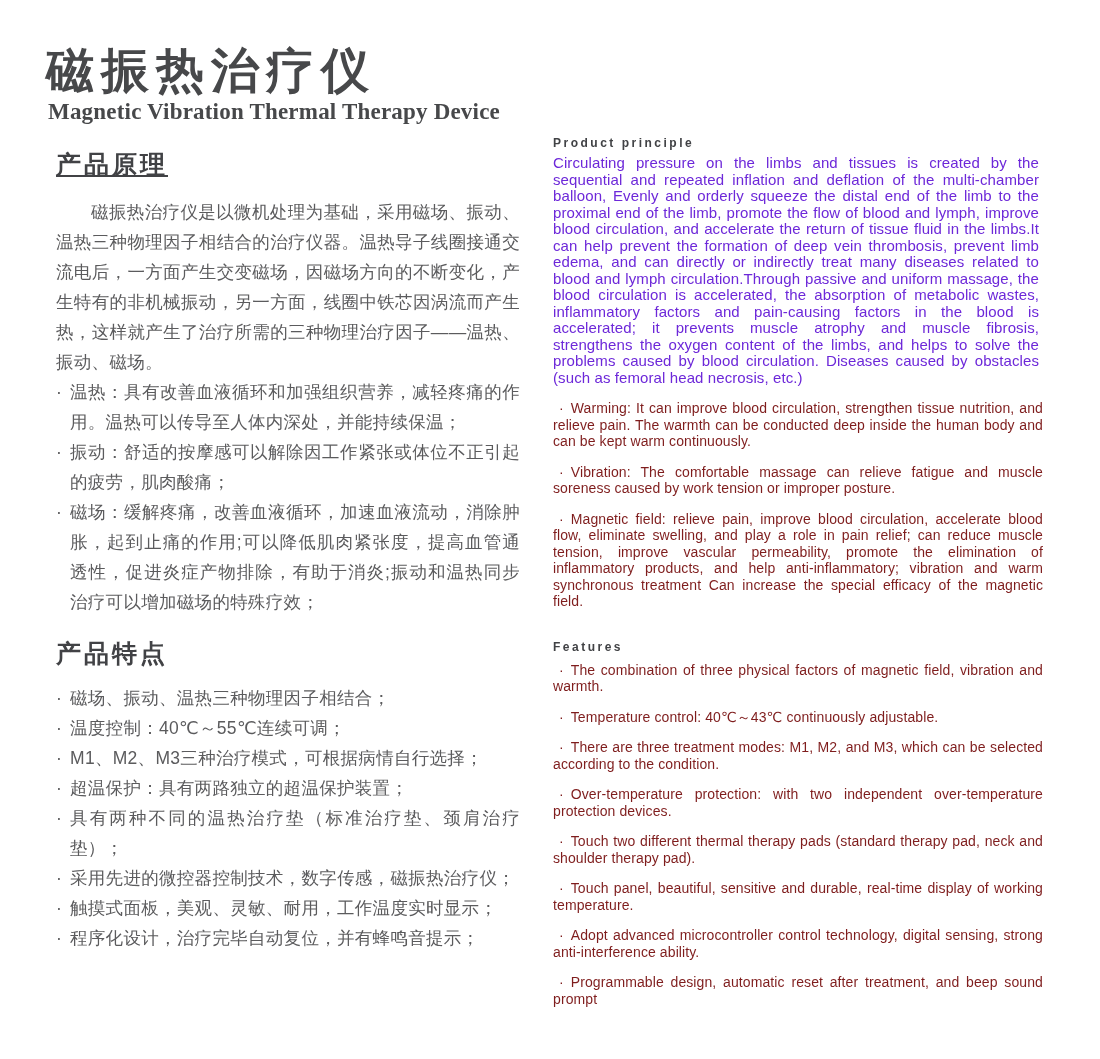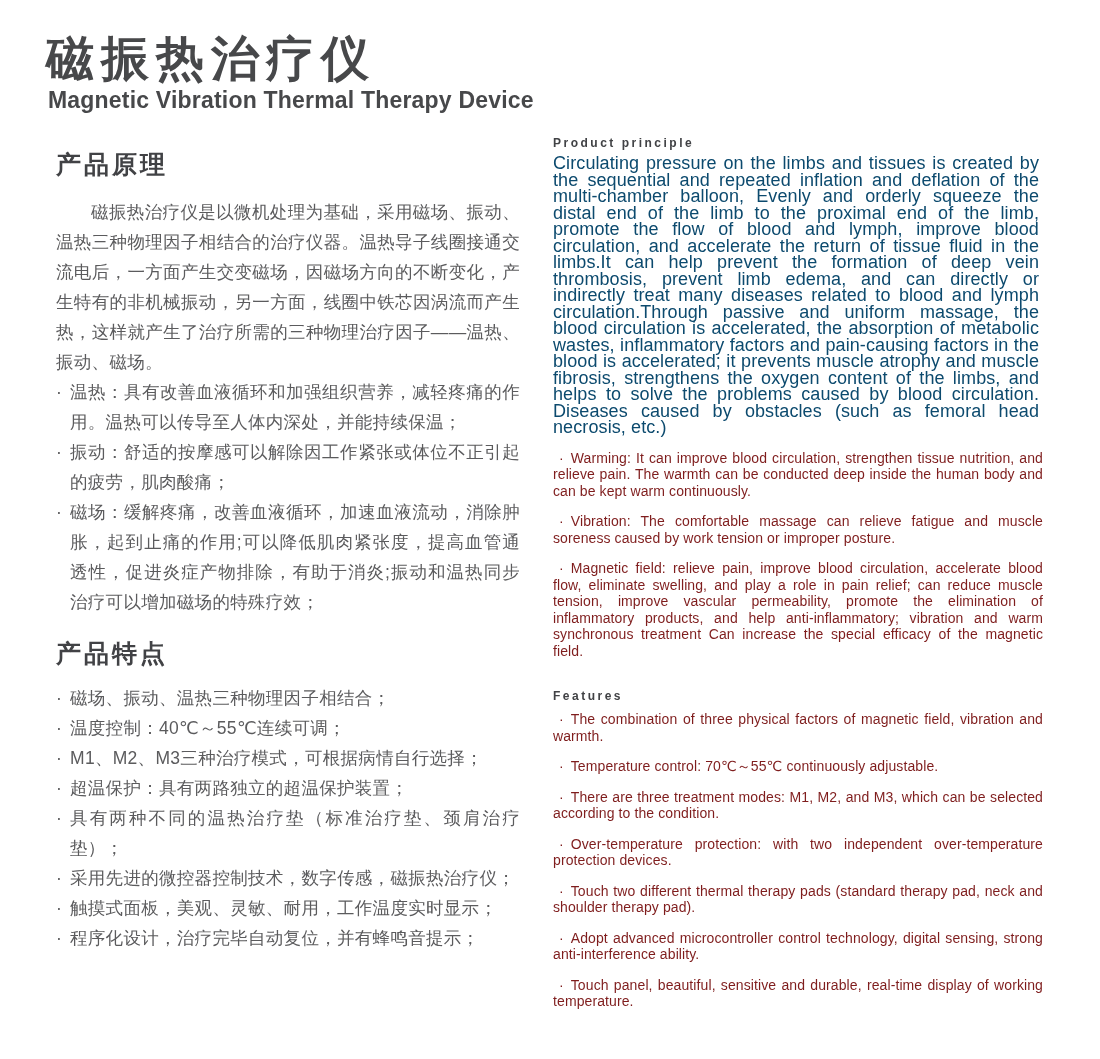--- a/index.html
+++ b/index.html
@@ -1,60 +1,60 @@
 <!DOCTYPE html>
 <html><head>
 <meta charset="utf-8">
 <style>
   html,body { margin:0; padding:0; background:#ffffff; }
   .page {
     position:relative; width:1100px; height:1059px; background:#ffffff;
     font-family:"Liberation Sans","DejaVu Sans",sans-serif; overflow:hidden;
   }
   
-  .header { position:absolute; left:46px; top:32px; }
+  .header { position:absolute; left:46px; top:44px;font-family:Liberation Serif, serif; }
   .title-cn {
     margin:0; font-size:48px; font-weight:600; letter-spacing:7px;
     color:#47484a; line-height:1.12; white-space:nowrap;
   }
   .title-en {
     margin:1px 0 0 2px; font-size:23px; font-weight:600; letter-spacing:0.2px;
     color:#47484a; white-space:nowrap;
   }
   
   .col { position:absolute; top:136px; }
   .col-left  { left:56px;  width:464px; }
   .col-right { left:553px; width:490px; }
 
   
   .cn-heading {
     margin:0; font-size:25px; font-weight:600; letter-spacing:3px;
     color:#414245;
   }
-  .cn-heading.first { margin-top:12px; }
+  .cn-heading.first { margin-top:12px;text-decoration:underline; }
   .cn-para {
     margin:16px 0 0 0; font-size:17.5px; line-height:30px; color:#5b5b5d;
     text-align:justify; text-indent:2em; letter-spacing:0.3px;
   }
   .cn-list {
     list-style:none; margin:0; padding:0;
     font-size:17.5px; line-height:30px; color:#5b5b5d; letter-spacing:0.3px;
   }
   .cn-list li { position:relative; padding-left:14px; text-align:justify; }
   .cn-list li > .dot { position:absolute; left:0; top:0; }
   .cn-features-heading { margin-top:20px; }
   .cn-features-list { margin-top:13px; }
 
   
   .en-heading {
     margin:0; font-size:12px; font-weight:600; letter-spacing:2.5px;
     color:#414245; white-space:nowrap;
   }
   .en-para {
-    margin:5px 4px 0 0; font-size:18px; line-height:16.5px; color:#0c4a6e;
+    margin:5px 4px 0 0; font-size:15px; line-height:16.5px; color:#6d28d9;
     text-align:justify; letter-spacing:0.1px;
   }
   .en-li {
     margin:14px 0 0 0; font-size:14px; line-height:16.5px; color:#7f1d1d;
     text-align:justify; letter-spacing:0.1px; text-indent:0;
   }
   .en-li > .dot { margin:0 7px 0 6px; }
   .en-features-heading { margin-top:30px; }
   .en-features .en-li:first-of-type { margin-top:8px; }
 </style>
@@ -99,22 +99,23 @@
     <div>
       <p class="en-li"><span class="dot">·</span><span>Warming: It can improve blood circulation, strengthen tissue nutrition, and relieve pain. The warmth can be conducted deep inside the human body and can be kept warm continuously.</span></p>
       <p class="en-li"><span class="dot">·</span><span>Vibration: The comfortable massage can relieve fatigue and muscle soreness caused by work tension or improper posture.</span></p>
       <p class="en-li"><span class="dot">·</span><span>Magnetic field: relieve pain, improve blood circulation, accelerate blood flow, eliminate swelling, and play a role in pain relief; can reduce muscle tension, improve vascular permeability, promote the elimination of inflammatory products, and help anti-inflammatory; vibration and warm synchronous treatment Can increase the special efficacy of the magnetic field.</span></p>
     </div>
 
     <h2 class="en-heading en-features-heading">Features</h2>
 
     <div class="en-features">
       <p class="en-li"><span class="dot">·</span><span>The combination of three physical factors of magnetic field, vibration and warmth.</span></p>
-      <p class="en-li"><span class="dot">·</span><span>Temperature control: 70℃～55℃ continuously adjustable.</span></p>
+      <p class="en-li"><span class="dot">·</span><span>Temperature control: 40℃～43℃ continuously adjustable.</span></p>
       <p class="en-li"><span class="dot">·</span><span>There are three treatment modes: M1, M2, and M3, which can be selected according to the condition.</span></p>
       <p class="en-li"><span class="dot">·</span><span>Over-temperature protection: with two independent over-temperature protection devices.</span></p>
       <p class="en-li"><span class="dot">·</span><span>Touch two different thermal therapy pads (standard therapy pad, neck and shoulder therapy pad).</span></p>
+      <p class="en-li"><span class="dot">·</span><span>Touch panel, beautiful, sensitive and durable, real-time display of working temperature.</span></p>
       <p class="en-li"><span class="dot">·</span><span>Adopt advanced microcontroller control technology, digital sensing, strong anti-interference ability.</span></p>
-      <p class="en-li"><span class="dot">·</span><span>Touch panel, beautiful, sensitive and durable, real-time display of working temperature.</span></p>
+      <p class="en-li"><span class="dot">·</span><span>Programmable design, automatic reset after treatment, and beep sound prompt</span></p>
     </div>
   </section>
 
 </div>
 
 </body></html>

